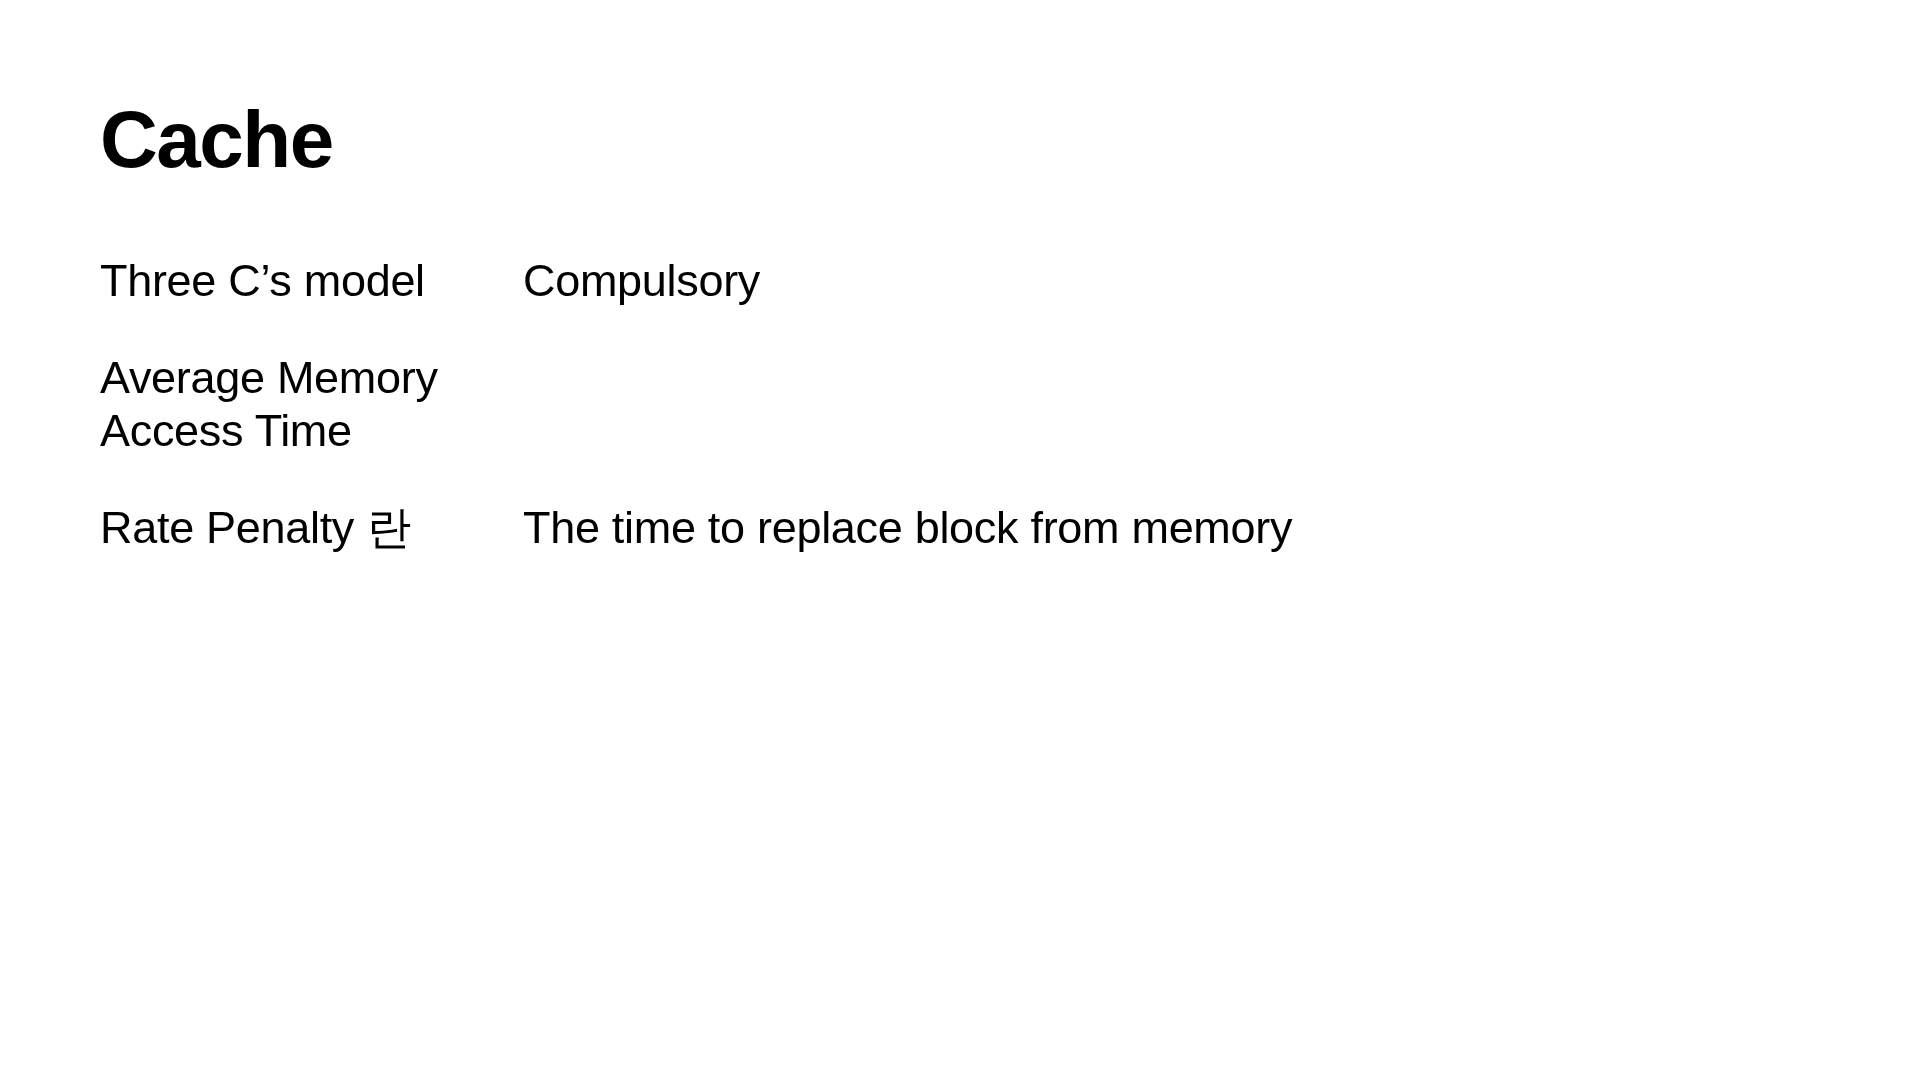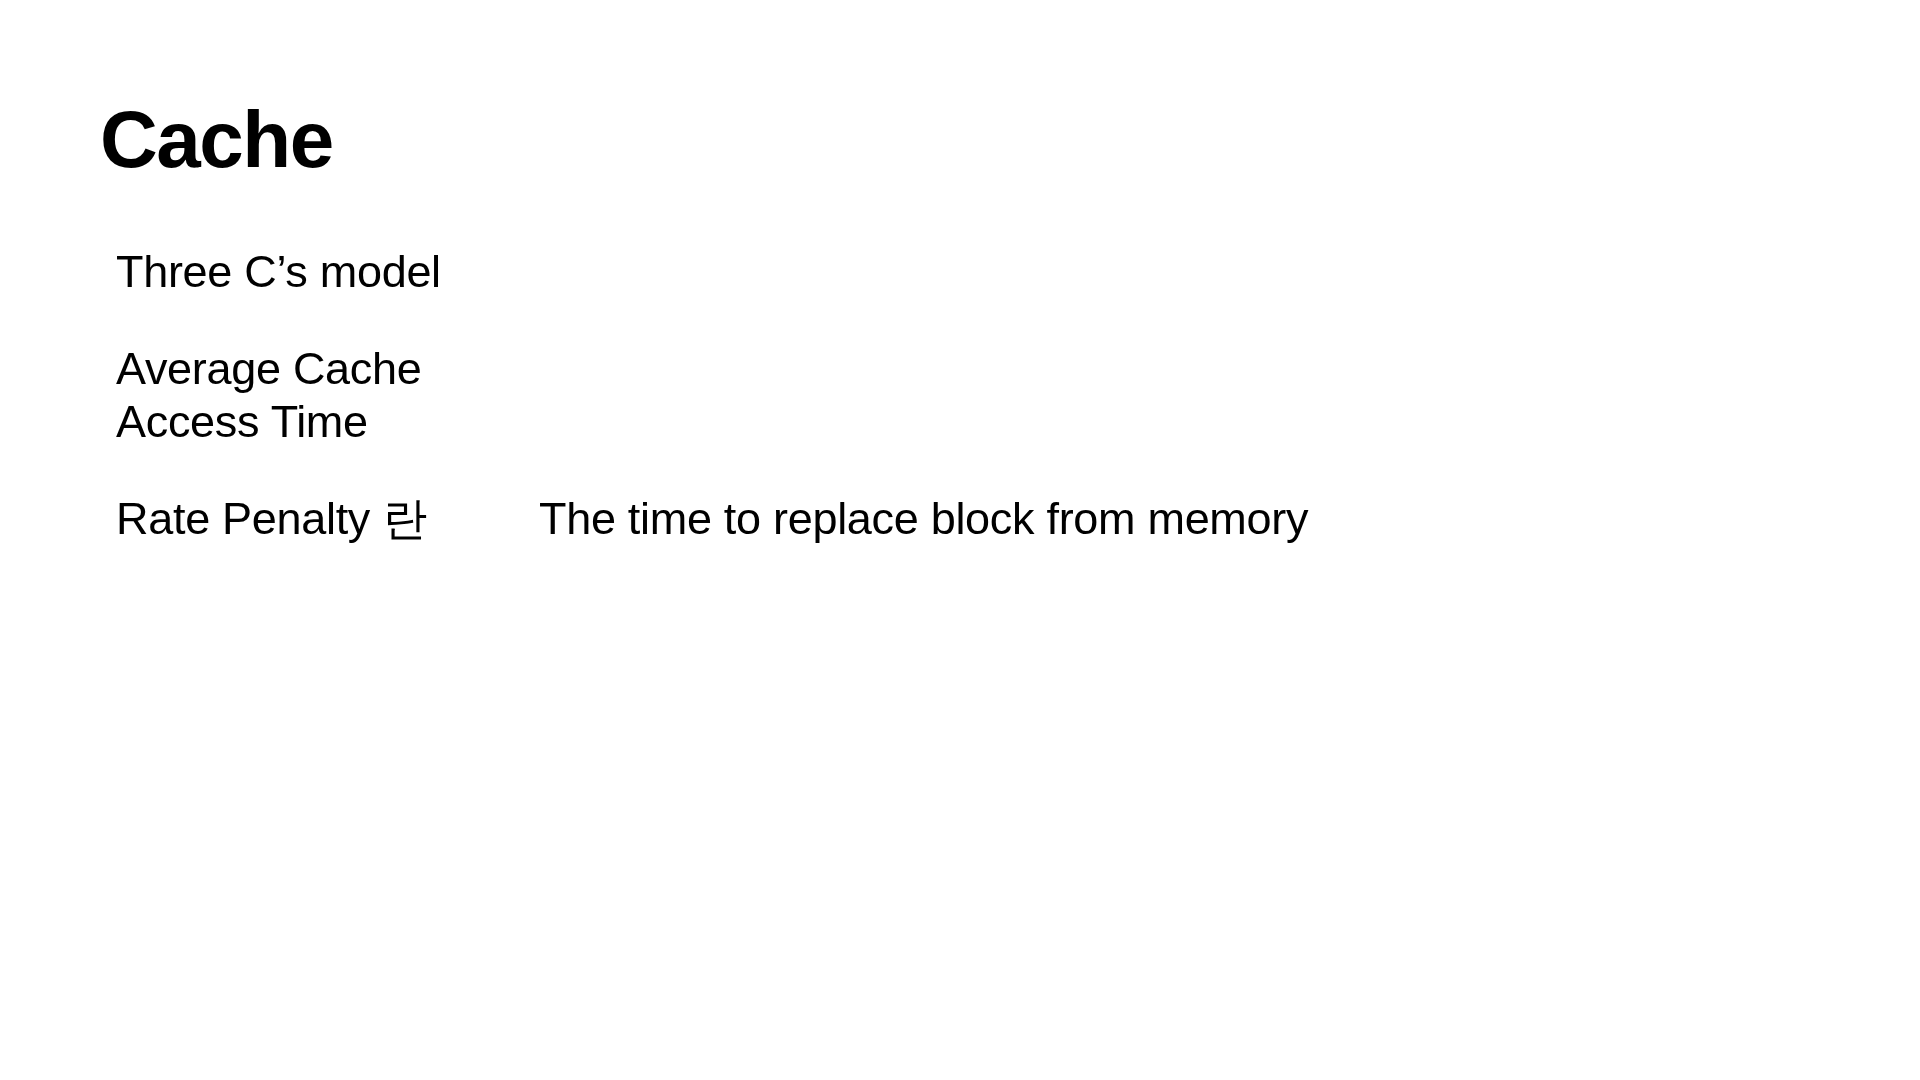--- a/index.html
+++ b/index.html
@@ -23,23 +23,22 @@
     margin: 0;
     font-size: 80px;
     line-height: 1;
     font-weight: 700;
     letter-spacing: -1.5px;
     color: #000000;
   }
   .rows {
     position: absolute;
     left: 100px;
-    top: 245px;
+    top: 254px;
     width: 1720px;
-    margin-left: 16px;
   }
   .row {
     display: grid;
     grid-template-columns: 423px auto;
     align-items: start;
     margin-bottom: 44px;
   }
   .term, .def {
     font-size: 45px;
     line-height: 53px;
@@ -53,22 +52,23 @@
 </style>
 </head>
 <body>
 
 <div class="slide">
   <h1 class="title">Cache</h1>
 
   <div class="rows">
     <div class="row">
       <div class="term">Three C’s model</div>
+      <div class="def">Compulsory</div>
     </div>
     <div class="row">
-      <div class="term">Average Cache Access Time</div>
+      <div class="term">Average Memory Access Time</div>
     </div>
     <div class="row">
       <div class="term">Rate Penalty 란</div>
       <div class="def">The time to replace block from memory</div>
     </div>
   </div>
 </div>
 
 </body></html>

